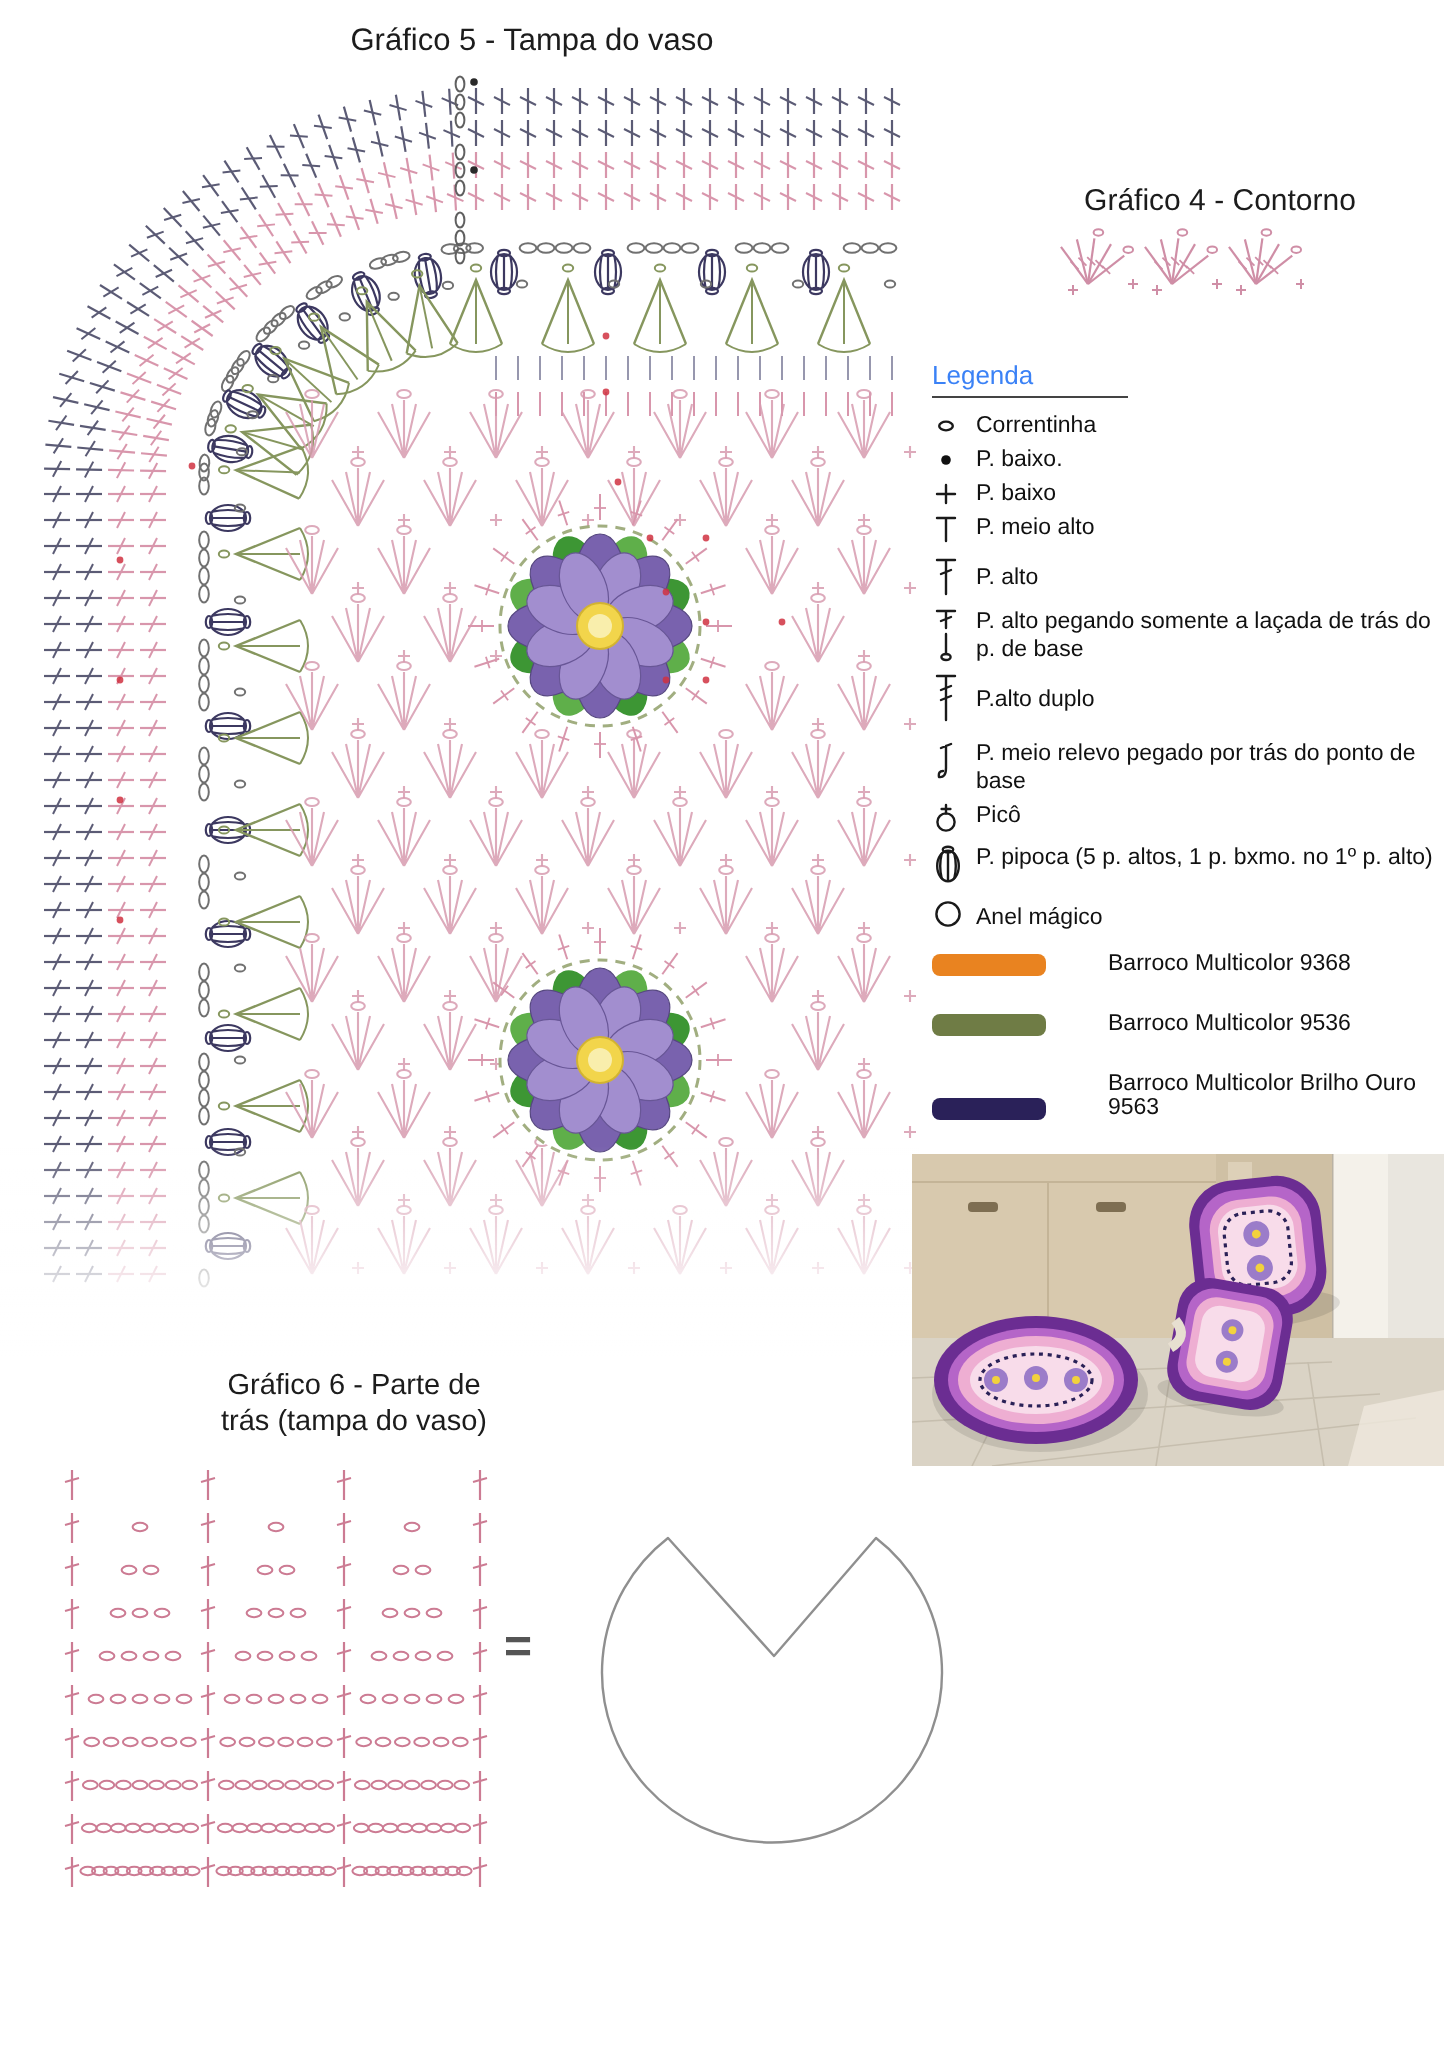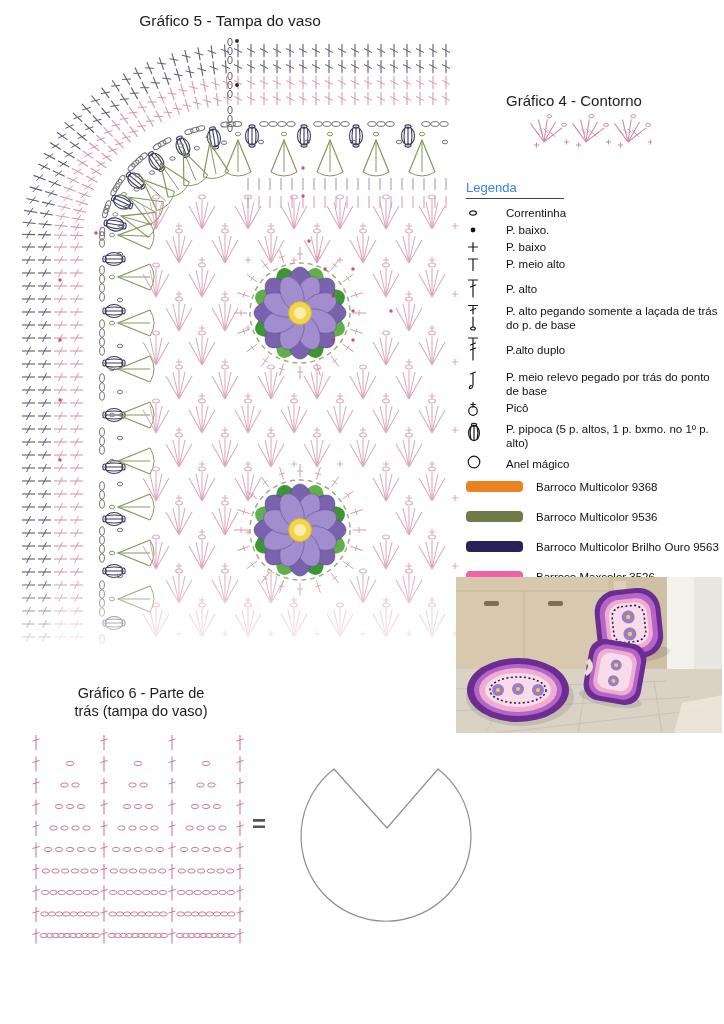--- a/index.html
+++ b/index.html
@@ -1,31 +1,31 @@
 <!DOCTYPE html>
 <html><head>
 <meta charset="utf-8">
 <style>
   html,body{margin:0;padding:0;background:#fff;}
   .page{position:relative;width:724px;height:1024px;background:#fff;overflow:hidden;
         font-family:"Liberation Sans",sans-serif;color:#111;}
   .abs{position:absolute;}
-  .title{font-size:15.5px;color:#1c1c1c;text-align:center;}
+  .title{font-size:15.5px;color:#1c1c1c;text-align:center;padding-left:36px;}
   #g5-title{left:0;top:12px;width:460px;}
   #g7-title{left:466px;top:92px;width:216px;font-size:15px;}
   #g6-title{left:28px;top:684px;width:226px;font-size:14.5px;line-height:1.25;}
   #legend{left:466px;top:180px;width:258px;}
   .legend-heading{font-size:13px;color:#3b82f6;border-bottom:1px solid #444;
                   width:98px;padding-bottom:3px;margin-bottom:7px;}
-  .leg-item{display:flex;align-items:flex-start;gap:25px;margin:3px 0;
+  .leg-item{display:flex;align-items:flex-start;gap:7px;margin:3px 0;
             font-size:11.5px;line-height:1.22;color:#111;}
   .leg-item svg{flex:0 0 15px;margin-top:-1px;}
   .leg-sym{stroke:#1a1a1a;stroke-width:1.2;fill:none;stroke-linecap:round;}
   .yarns{margin-top:10px;}
-  .yarn-row{display:flex;align-items:flex-start;gap:13px;margin:0 0 18px 0;}
+  .yarn-row{display:flex;align-items:flex-end;gap:31px;margin:0 0 18px 0;}
   .swatch{width:57px;height:11px;border-radius:4px;flex:0 0 57px;}
   .yarn-label{font-size:11.5px;color:#111;}
   #equals{left:252px;top:810px;font-size:24px;color:#555;font-weight:600;}
   #photo{left:456px;top:577px;width:266px;height:156px;}
   svg{display:block;}
 </style>
 </head>
 <body>
 
 <div class="page">

